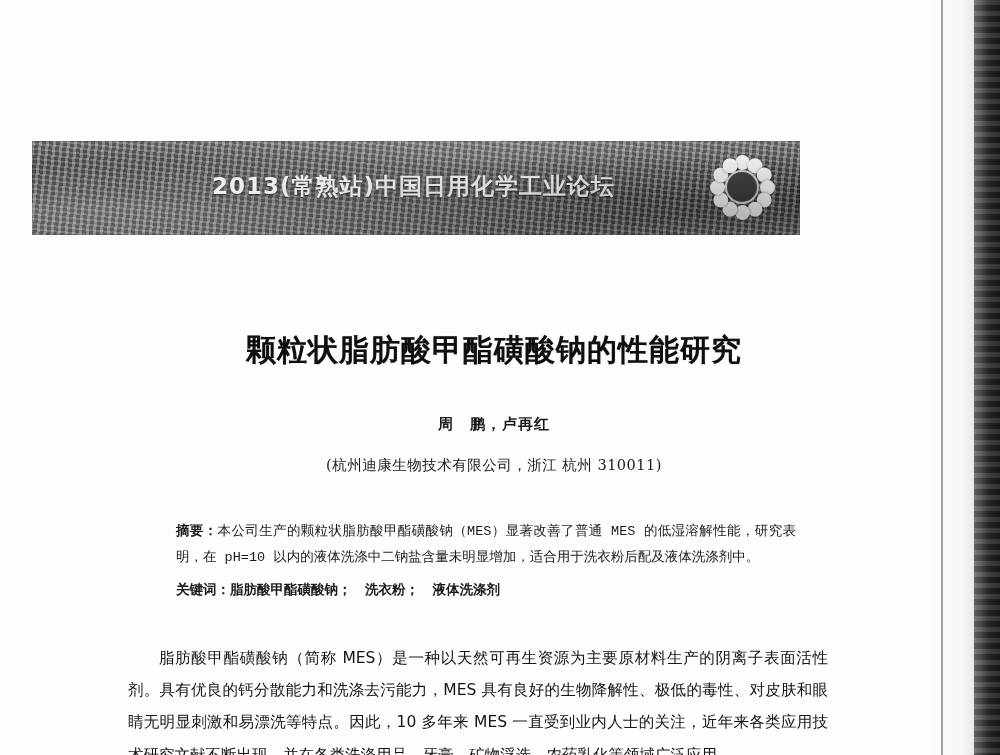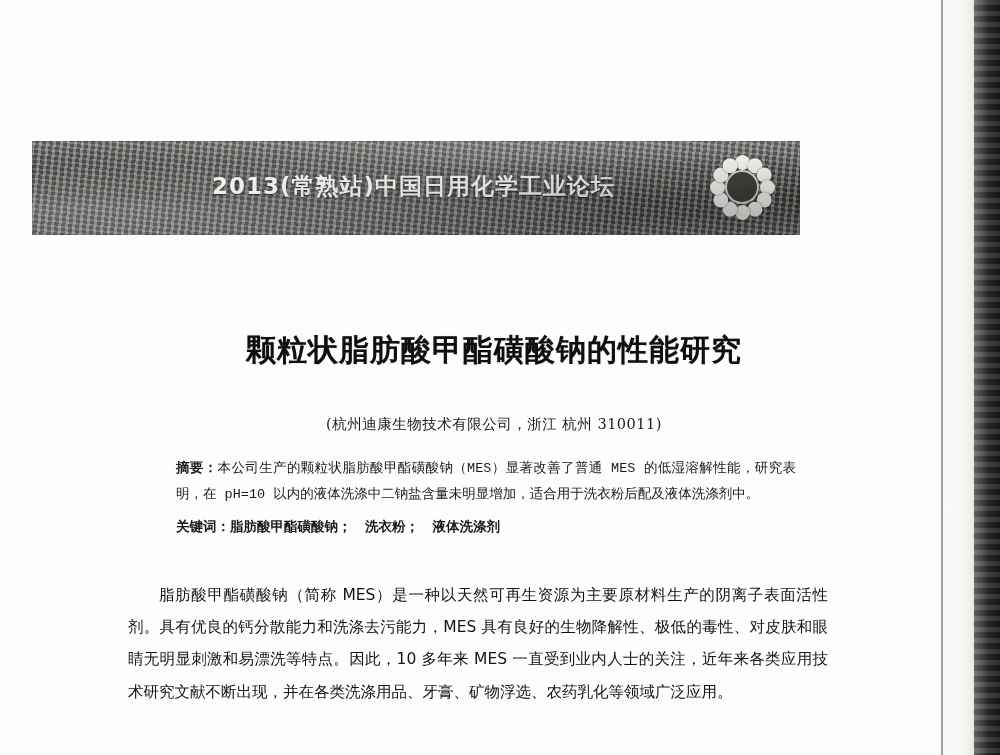--- a/index.html
+++ b/index.html
@@ -167,21 +167,21 @@
     font-weight: bold;
     font-size: 15px;
     letter-spacing: 1px;
     margin: 0 0 22px 0;
   }
   .doc-affiliation {
     text-align: center;
     font-family: "DejaVu Serif", serif;
     font-size: 14.5px;
     letter-spacing: 0.5px;
-    margin: 0 0 22px 0;
+    margin: 0 0 44px 0;
   }
   .abstract {
     width: 620px;
     margin: 0 auto 0 48px;
     font-family: Liberation Mono, monospace;
     font-size: 13.5px;
     line-height: 1.95;
     text-align: justify;
   }
   .abstract .lead {
@@ -227,20 +227,21 @@
       <div class="petal" style="transform: translate(-25px,0px);"></div>
       <div class="petal" style="transform: translate(-21.7px,-12.5px);"></div>
       <div class="petal" style="transform: translate(-12.5px,-21.7px);"></div>
       <div class="core"></div>
       <div class="core-text">CDCIF</div>
     </div>
   </div>
 
   <div class="doc">
     <h1 class="doc-title">颗粒状脂肪酸甲酯磺酸钠的性能研究</h1>
+    <div class="doc-authors">周　鹏，卢再红</div>
     <div class="doc-affiliation">(杭州迪康生物技术有限公司，浙江 杭州 310011)</div>
 
     <div class="abstract">
       <span class="lead">摘要：</span><span>本公司生产的颗粒状脂肪酸甲酯磺酸钠（MES）显著改善了普通 MES 的低湿溶解性能，研究表明，在 pH=10 以内的液体洗涤中二钠盐含量未明显增加，适合用于洗衣粉后配及液体洗涤剂中。</span>
     </div>
 
     <div class="keywords">
       <span>关键词：</span><span>脂肪酸甲酯磺酸钠；　洗衣粉；　液体洗涤剂</span>
     </div>
 

